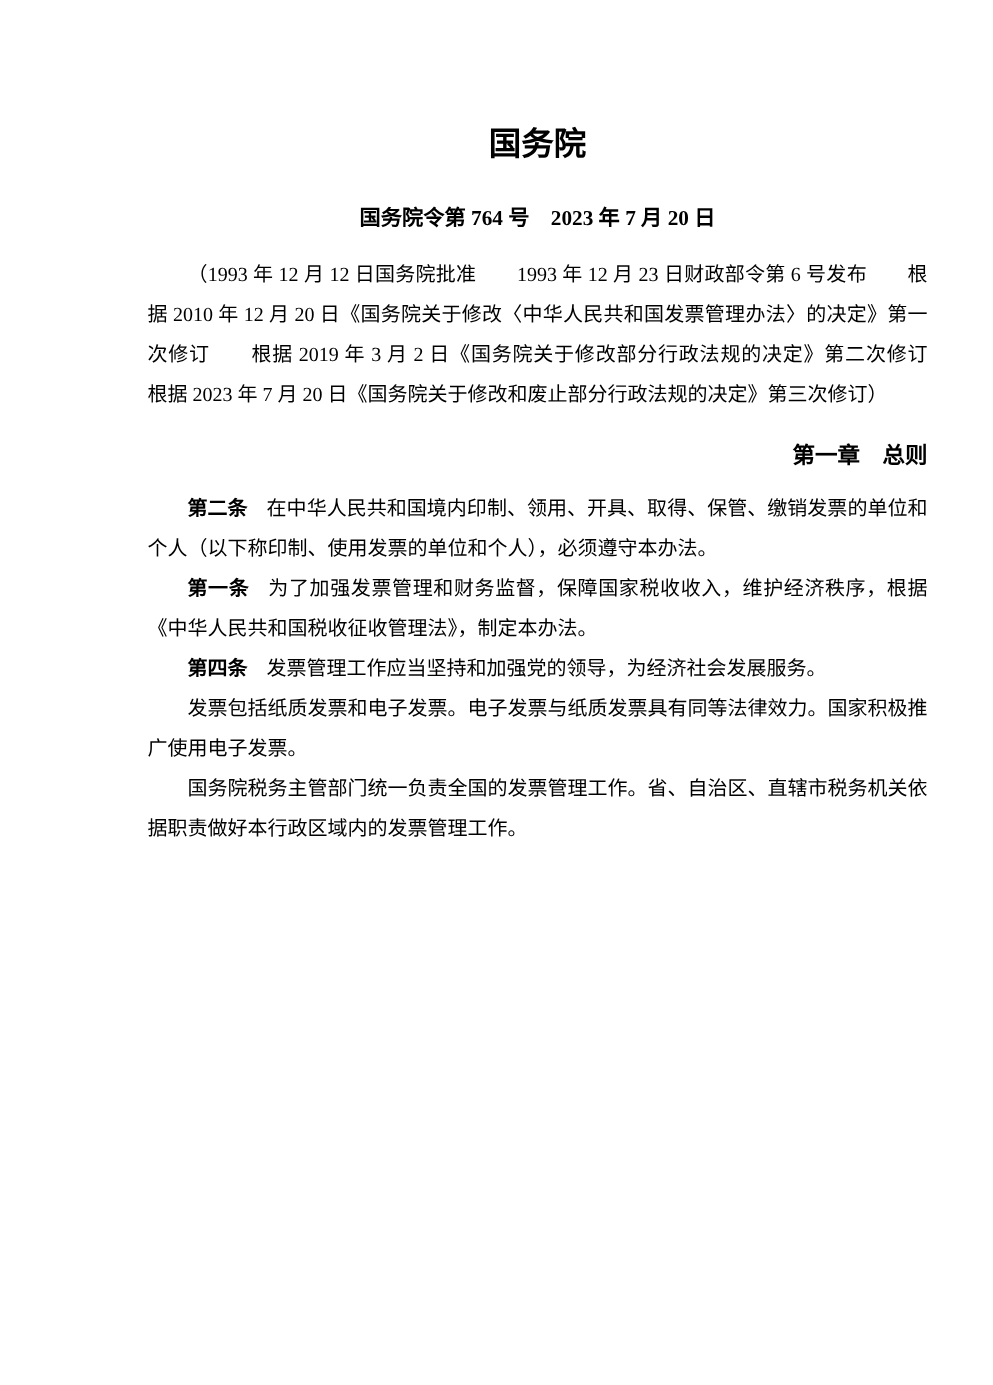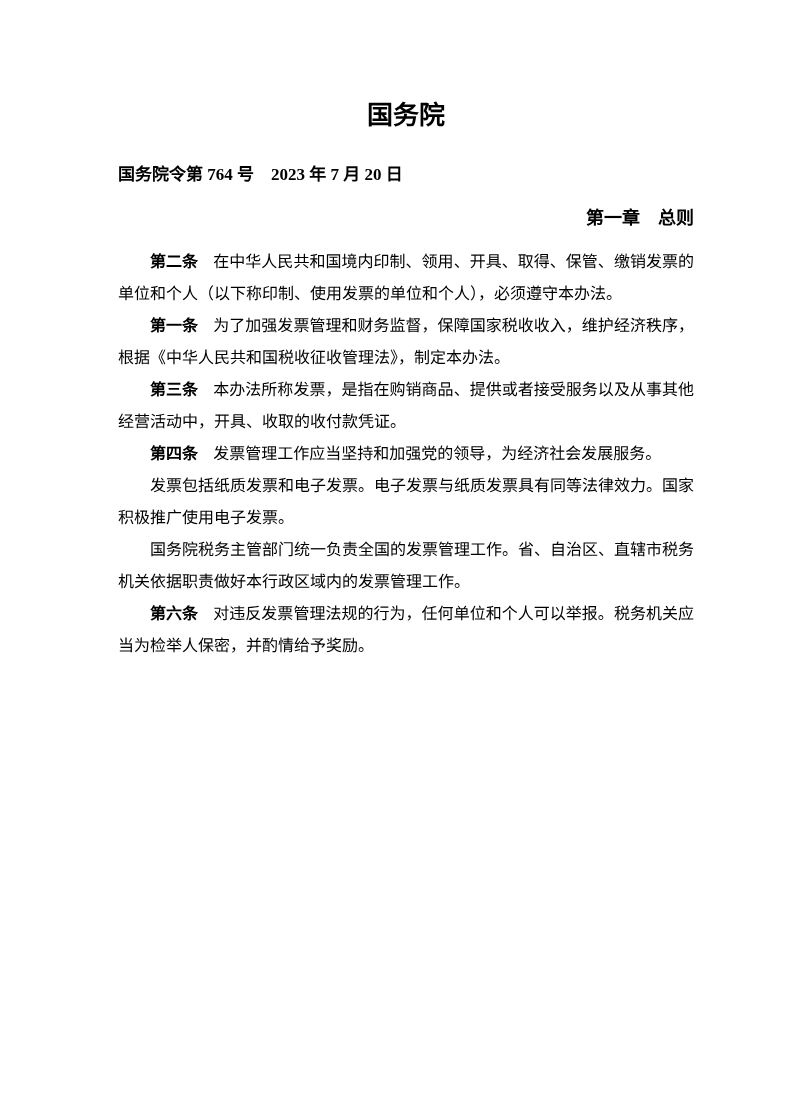--- a/index.html
+++ b/index.html
@@ -12,34 +12,35 @@
     width: 794px;
     height: 1108px;
     margin: 0 auto;
     background: #ffffff;
     color: #000000;
     font-family: "Liberation Serif", "DejaVu Serif", serif;
     overflow: hidden;
     box-sizing: border-box;
   }
   .content {
-    padding: 0 100px 0 118px;
+    padding: 0 52px 0 118px;
   }
   .doc-title {
     padding-top: 78px;
     text-align: center;
     font-size: 26px;
     font-weight: bold;
     line-height: 42px;
   }
   .doc-title .title-line {
     display: block;
   }
   .decree-line {
     margin-top: 26px;
+    text-align: center;
     font-size: 17px;
     font-weight: bold;
     line-height: 24px;
   }
   .preamble {
     margin-top: 18px;
     font-size: 16px;
     line-height: 32px;
     text-align: justify;
     text-indent: 2em;
@@ -71,35 +72,34 @@
 
 <div class="page">
   <div class="content">
 
     <h1 class="doc-title">
       <span class="title-line">国务院</span>
     </h1>
 
     <div class="decree-line">国务院令第 764 号　2023 年 7 月 20 日</div>
 
+    <p class="preamble">（1993 年 12 月 12 日国务院批准　　1993 年 12 月 23 日财政部令第 6 号发布　　根据 2010 年 12 月 20 日《国务院关于修改〈中华人民共和国发票管理办法〉的决定》第一次修订　　根据 2019 年 3 月 2 日《国务院关于修改部分行政法规的决定》第二次修订　　根据 2023 年 7 月 20 日《国务院关于修改和废止部分行政法规的决定》第三次修订）</p>
 
     <h2 class="chapter-heading">第一章　总则</h2>
 
     <div class="article-list">
   <p class="para"><span class="article-number">第二条</span><span>在中华人民共和国境内印制、领用、开具、取得、保管、缴销发票的单位和个人（以下称印制、使用发票的单位和个人），必须遵守本办法。</span></p>
 
   <p class="para"><span class="article-number">第一条</span><span>为了加强发票管理和财务监督，保障国家税收收入，维护经济秩序，根据《中华人民共和国税收征收管理法》，制定本办法。</span></p>
 
-  <p class="para"><span class="article-number">第三条</span><span>本办法所称发票，是指在购销商品、提供或者接受服务以及从事其他经营活动中，开具、收取的收付款凭证。</span></p>
 
   <p class="para"><span class="article-number">第四条</span><span>发票管理工作应当坚持和加强党的领导，为经济社会发展服务。</span></p>
 
   <p class="para"><span>发票包括纸质发票和电子发票。电子发票与纸质发票具有同等法律效力。国家积极推广使用电子发票。</span></p>
 
   <p class="para"><span>国务院税务主管部门统一负责全国的发票管理工作。省、自治区、直辖市税务机关依据职责做好本行政区域内的发票管理工作。</span></p>
 
 
 
-  <p class="para"><span class="article-number">第六条</span><span>对违反发票管理法规的行为，任何单位和个人可以举报。税务机关应当为检举人保密，并酌情给予奖励。</span></p>
 </div>
 
   </div>
 </div>
 
 </body></html>

